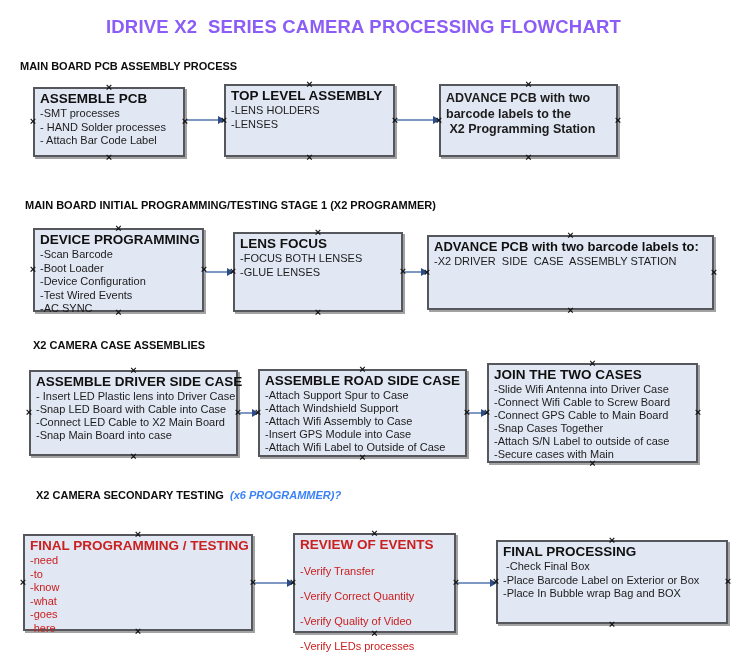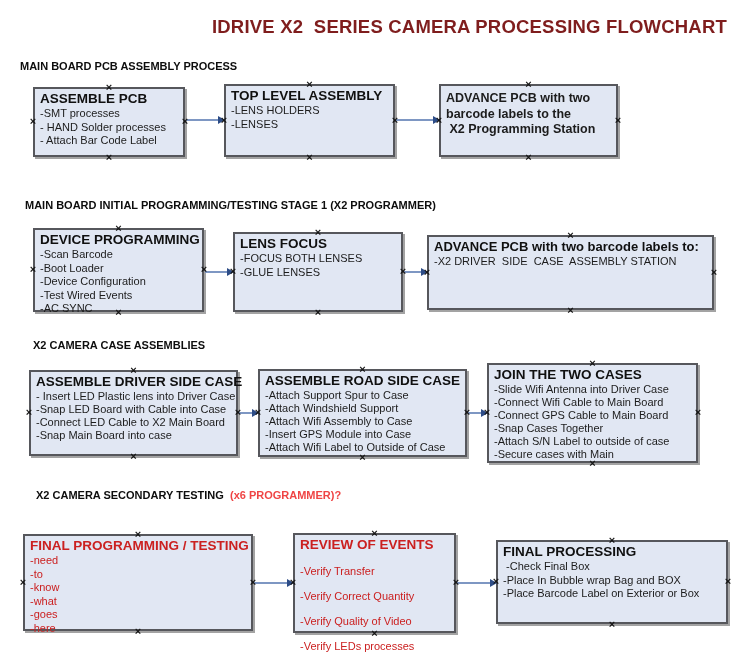--- a/index.html
+++ b/index.html
@@ -1,31 +1,31 @@
 <!DOCTYPE html>
 <html><head>
 <meta charset="utf-8">
 <style>
   html,body{margin:0;padding:0;background:#ffffff;}
   .stage{
     position:relative;width:747px;height:662px;background:#ffffff;
     font-family:"Liberation Sans","DejaVu Sans",sans-serif;overflow:hidden;
   }
   .main-title{
-    position:absolute;top:16px;left:0;width:727px;text-align:right;
-    font-size:18.5px;font-weight:bold;color:#7f1d1d;white-space:pre;letter-spacing:0.2px;
+    position:absolute;top:16px;left:0;width:727px;text-align:center;
+    font-size:18.5px;font-weight:bold;color:#8b5cf6;white-space:pre;letter-spacing:0.2px;
   }
   .sec-header{
     position:absolute;font-size:11px;font-weight:bold;color:#0d0d0d;white-space:pre;
   }
   .sec-h1{left:20px;top:60px;}
   .sec-h2{left:25px;top:199px;}
   .sec-h3{left:33px;top:339px;}
   .sec-h4{left:36px;top:489px;}
-  .hdr-red{color:#ef4444;}
+  .hdr-red{color:#3b82f6;font-style:italic;}
 
   .fc-box{
     position:absolute;box-sizing:border-box;
     background:#e1e7f3;border:2px solid #56575c;
     box-shadow:2px 2px 0 #a3a3a3;
     padding:2px 4px 0 5px;
   }
   .fc-title{font-weight:bold;font-size:13.5px;line-height:16px;color:#101010;white-space:pre;}
   .fc-line{font-size:11px;line-height:13.5px;color:#1c1c1c;white-space:pre;}
 
@@ -177,21 +177,21 @@
     <div class="fc-line">-Attach Wifi Label to Outside of Case</div>
   </div>
 
   <div class="fc-box b-r3b3">
     <span class="handle h-top">×</span>
     <span class="handle h-bottom">×</span>
     <span class="handle h-left">×</span>
     <span class="handle h-right">×</span>
     <div class="fc-title">JOIN THE TWO CASES</div>
     <div class="fc-line">-Slide Wifi Antenna into Driver Case</div>
-    <div class="fc-line">-Connect Wifi Cable to Main Board</div>
+    <div class="fc-line">-Connect Wifi Cable to Screw Board</div>
     <div class="fc-line">-Connect GPS Cable to Main Board</div>
     <div class="fc-line">-Snap Cases Together</div>
     <div class="fc-line">-Attach S/N Label to outside of case</div>
     <div class="fc-line">-Secure cases with Main</div>
   </div>
 
   <div class="fc-box b-r4b1 red-text">
     <span class="handle h-top">×</span>
     <span class="handle h-bottom">×</span>
     <span class="handle h-left">×</span>
@@ -220,22 +220,22 @@
     <div class="fc-line">-Test of accessory ports?</div>
   </div>
 
   <div class="fc-box b-r4b3">
     <span class="handle h-top">×</span>
     <span class="handle h-bottom">×</span>
     <span class="handle h-left">×</span>
     <span class="handle h-right">×</span>
     <div class="fc-title">FINAL PROCESSING</div>
     <div class="fc-line"> -Check Final Box</div>
+    <div class="fc-line">-Place Barcode Label on Exterior or Box</div>
     <div class="fc-line">-Place In Bubble wrap Bag and BOX</div>
-    <div class="fc-line">-Place Barcode Label on Exterior or Box</div>
   </div>
 
   <div class="fc-arrow a1">
       <span class="arrow-line"></span>
       <span class="arrow-head"></span>
     </div>
   <div class="fc-arrow a2">
       <span class="arrow-line"></span>
       <span class="arrow-head"></span>
     </div>

